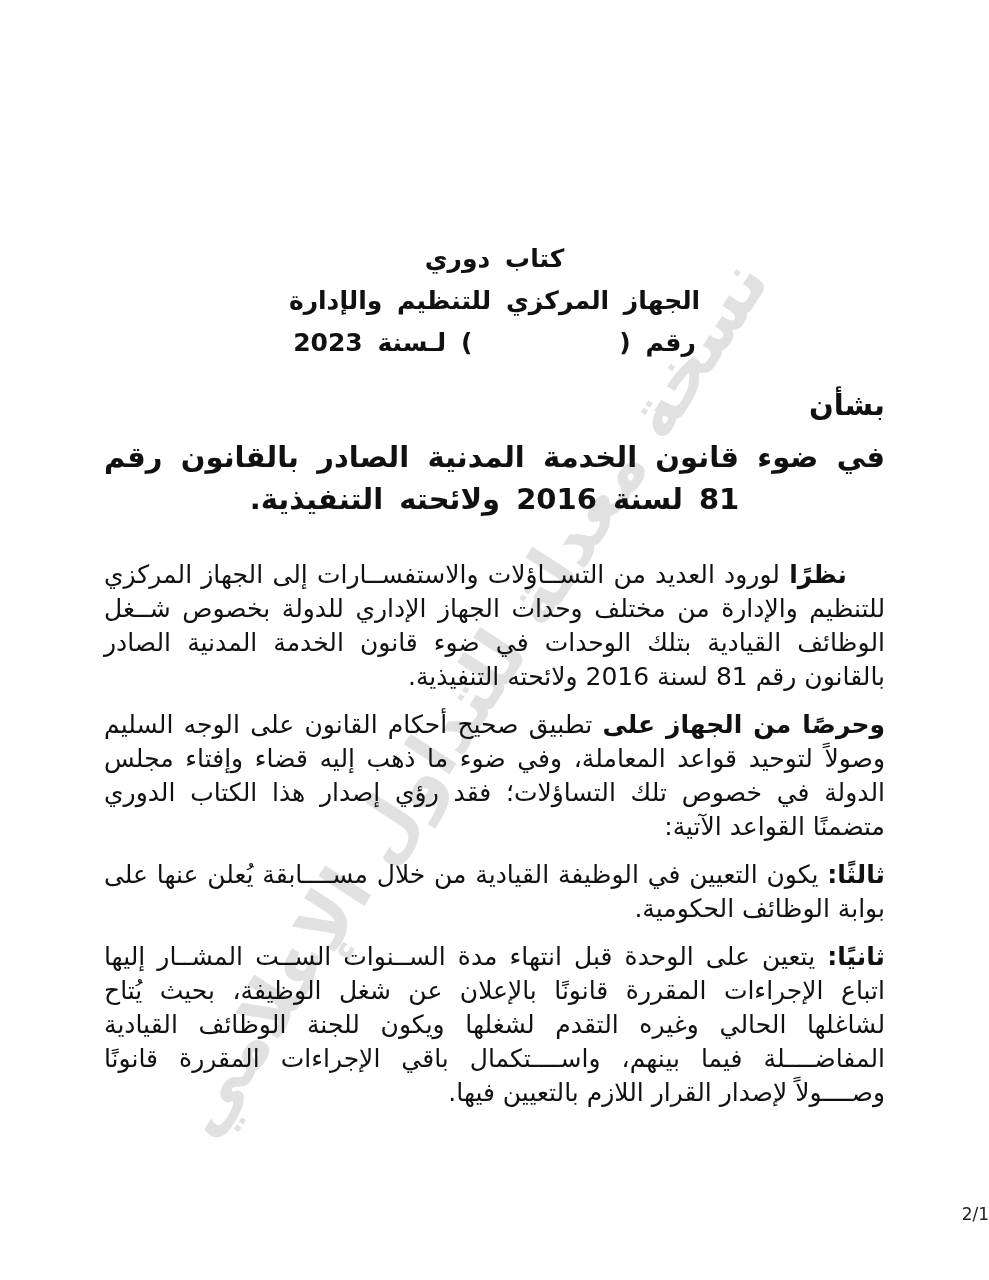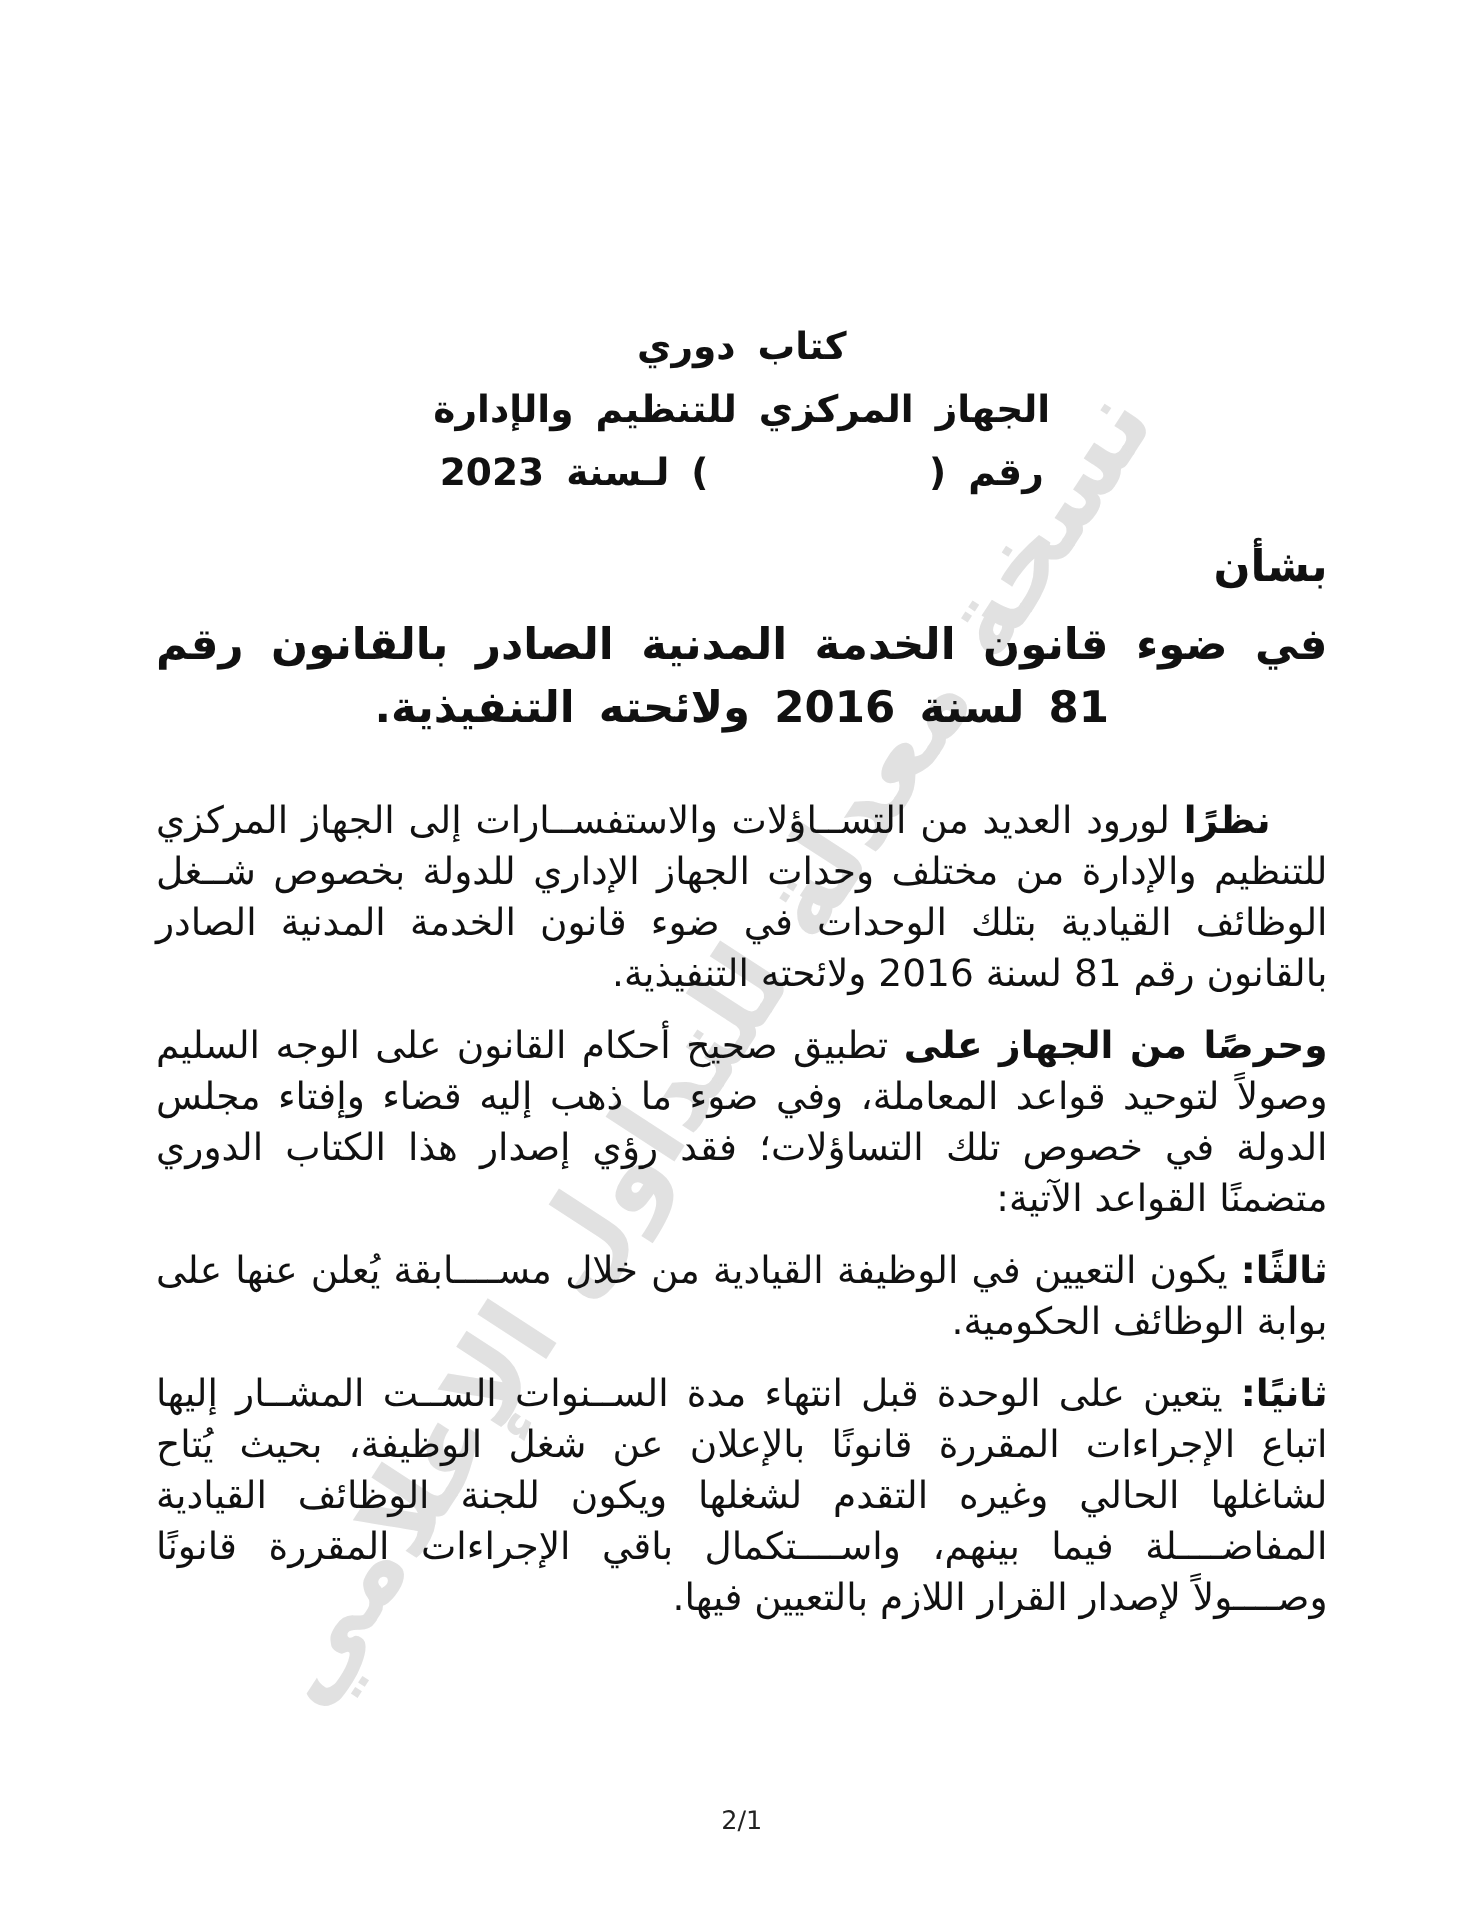--- a/index.html
+++ b/index.html
@@ -31,20 +31,21 @@
     opacity: 0.55;
     transform: rotate(-57deg);
     transform-origin: center center;
     z-index: 0;
     pointer-events: none;
   }
   .content {
     position: relative;
     z-index: 1;
     padding: 210px 104px 0 104px;
+    margin-top: 28px;
   }
   
   .title-block {
     text-align: center;
     font-weight: 700;
     font-size: 25px;
     line-height: 42px;
     letter-spacing: 1px;
     word-spacing: 6px;
   }
@@ -70,21 +71,21 @@
     text-align: justify;
   }
   .body-para.first { margin-top: 38px; }
   .indent { text-indent: 38px; }
   .body-para b { font-weight: 700; }
   .page-number {
     position: absolute;
     left: 0;
     right: 0;
     bottom: 56px;
-    text-align: center;
+    text-align: right;
     direction: ltr;
     font-size: 17px;
     color: #222222;
     z-index: 1;
   }
 </style>
 </head>
 <body>
 
 <div class="page">

